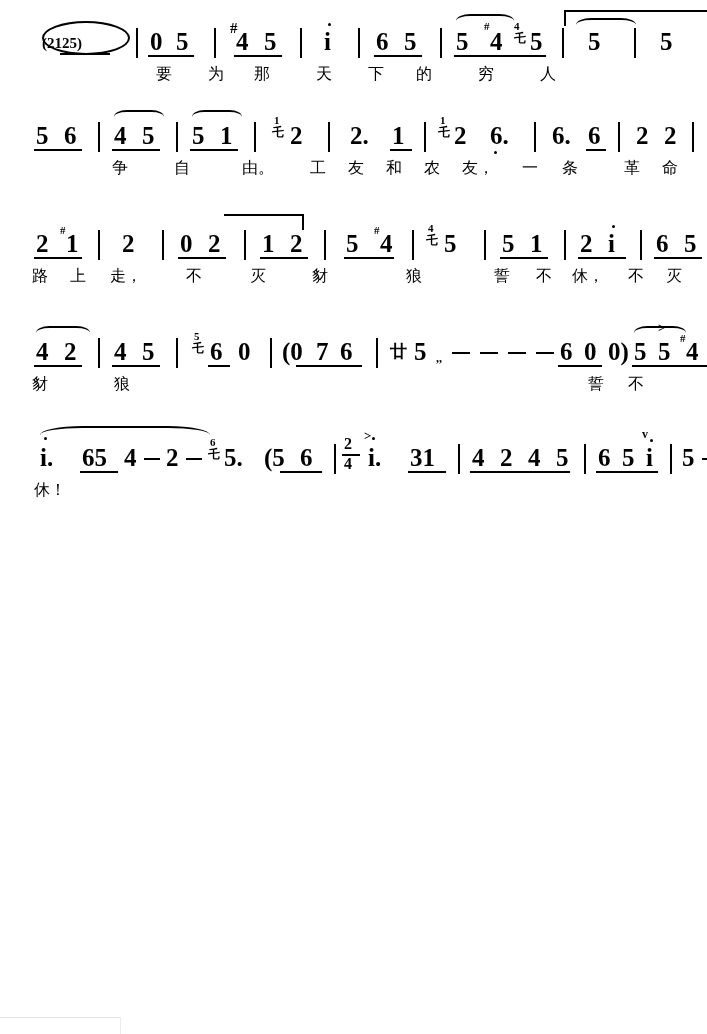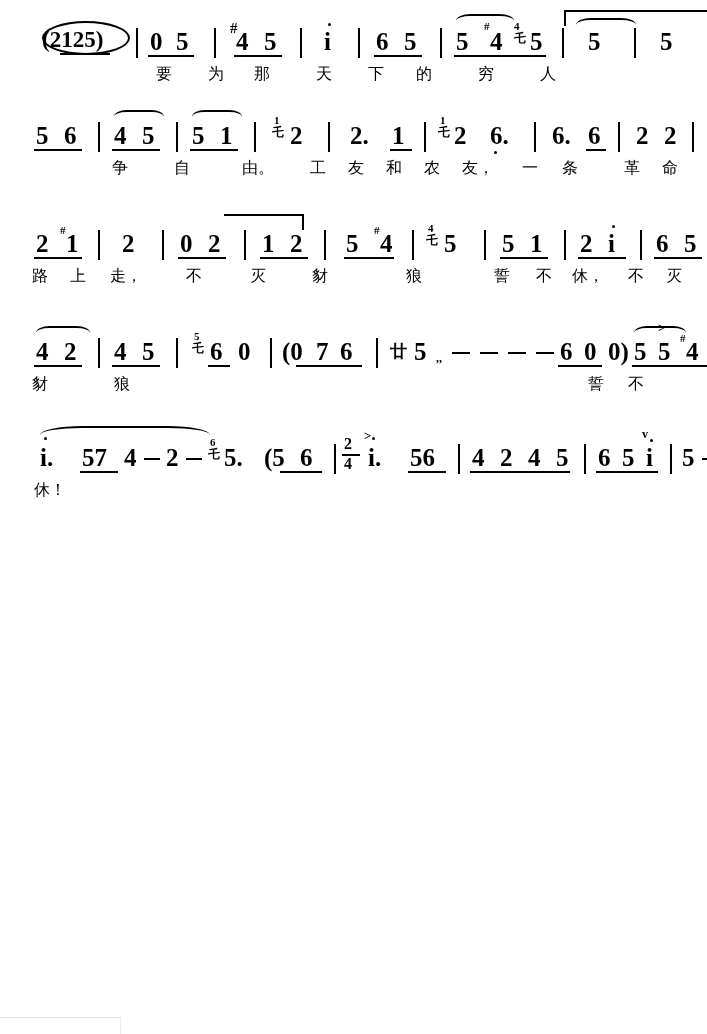--- a/index.html
+++ b/index.html
@@ -182,21 +182,21 @@
 </style>
 </head>
 <body>
 
 <div id="sheet">
 
   <div class="system" style="top:14px;">
     <div class="notes">
 
       <div class="ellipse" style="left:14px; bottom:7px; width:84px; height:30px;"></div>
-      <span class="tok" style="left:14px; bottom:11px; font-size:23px;">(2125)</span>
+      <span class="tok" style="left:14px; bottom:11px; font-size:15px;">(2125)</span>
       <div class="uline" style="left:32px; bottom:7px; width:50px;"></div>
 
       <div class="bar" style="left:108px;"></div>
 
       <span class="tok" style="left:122px;">0</span>
       <span class="tok" style="left:148px;">5</span>
       <div class="uline" style="left:120px; bottom:5px; width:46px;"></div>
       <div class="bar" style="left:186px;"></div>
 
       <span class="tok sharp" style="position:absolute; left:202px; bottom:26px;">#</span>
@@ -421,41 +421,41 @@
       <span class="ly" style="left:600px;">不</span>
     </div>
   </div>
 
   <div class="system" style="top:430px;">
     <div class="notes">
 
       <div class="slur big" style="left:12px; bottom:34px; width:170px;"></div>
       <span class="tok" style="left:12px;">i.</span>
       <div class="odot" style="left:16px; bottom:38px;"></div>
-      <span class="tok" style="left:54px;">57</span>
+      <span class="tok" style="left:54px;">65</span>
       <div class="uline" style="left:52px; bottom:5px; width:38px;"></div>
       <span class="tok" style="left:96px;">4</span>
       <div class="dash" style="left:116px; width:16px;"></div>
       <span class="tok" style="left:138px;">2</span>
       <div class="dash" style="left:158px; width:16px;"></div>
       <span class="sup" style="left:182px; bottom:30px;">6</span>
       <span class="tok tiny" style="left:180px; bottom:18px;">乇</span>
       <span class="tok" style="left:196px;">5.</span>
       <span class="tok" style="left:236px;">(5</span>
       <span class="tok" style="left:272px;">6</span>
       <div class="uline" style="left:252px; bottom:5px; width:42px;"></div>
       <div class="bar" style="left:306px;"></div>
 
       <span class="tok" style="left:316px; bottom:26px; font-size:16px;">2</span>
       <div class="uline" style="left:314px; bottom:22px; width:18px;"></div>
       <span class="tok" style="left:316px; bottom:6px; font-size:16px;">4</span>
       <span class="tok" style="left:336px; bottom:36px; font-size:13px;">&gt;</span>
       <span class="tok" style="left:340px;">i.</span>
       <div class="odot" style="left:344px; bottom:38px;"></div>
-      <span class="tok" style="left:382px;">56</span>
+      <span class="tok" style="left:382px;">31</span>
       <div class="uline" style="left:380px; bottom:5px; width:38px;"></div>
       <div class="bar" style="left:430px;"></div>
 
       <span class="tok" style="left:444px;">4</span>
       <span class="tok" style="left:472px;">2</span>
       <span class="tok" style="left:500px;">4</span>
       <span class="tok" style="left:528px;">5</span>
       <div class="uline" style="left:442px; bottom:5px; width:100px;"></div>
       <div class="bar" style="left:556px;"></div>
 

